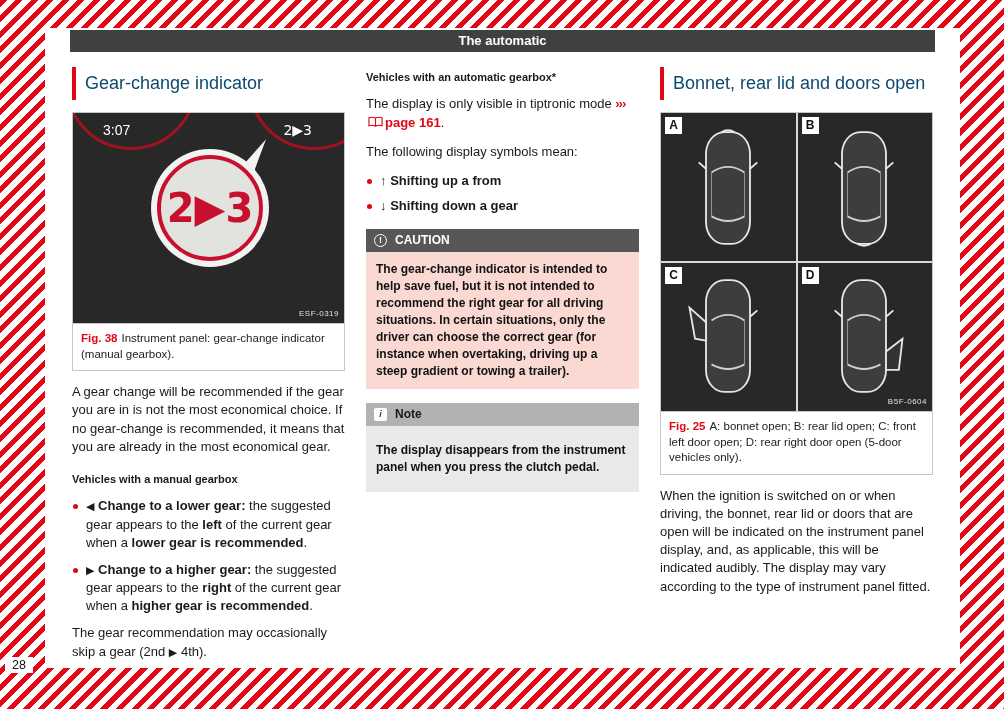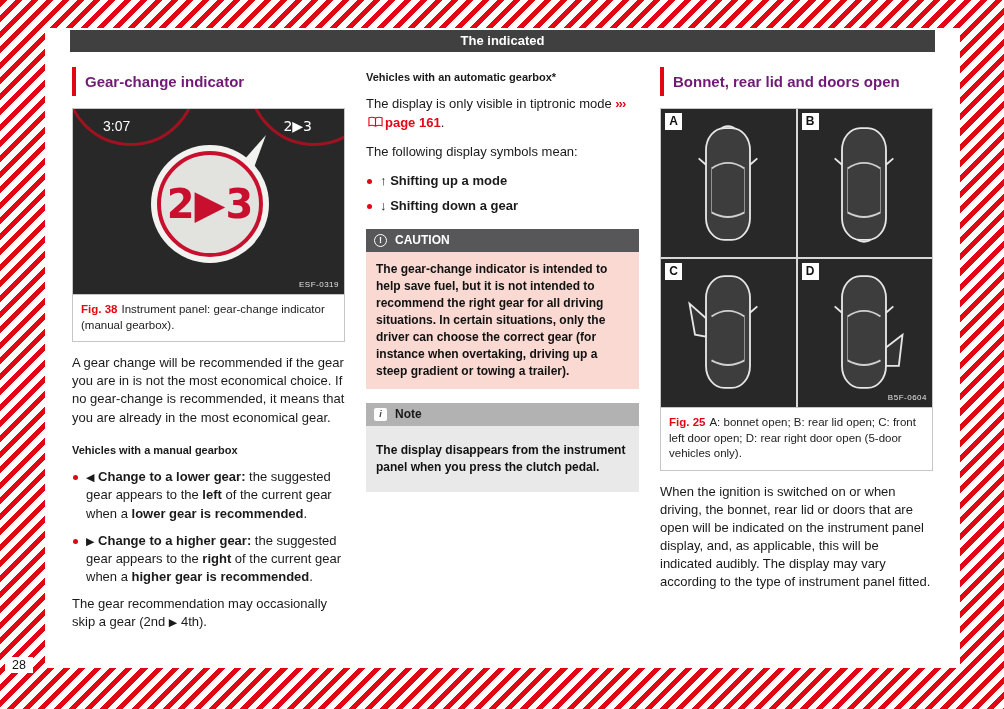--- a/index.html
+++ b/index.html
@@ -14,35 +14,35 @@
     background:#ffffff;
   }
   .essentials-bar {
     margin:2px 25px 0 25px; background:#404040; color:#fff;
     text-align:center; font-weight:bold; font-size:13px; padding:3px 0 4px;
   }
   .columns { display:flex; gap:21px; padding:15px 27px 0 27px; }
   .col { flex:1 1 0; min-width:0; font-size:13px; line-height:1.4; color:#1a1a1a; }
 
   .section-heading {
-    font-size:15px; font-weight:bold; color:#701a75;
+    font-size:18px; font-weight:normal; color:#0c4a6e;
     border-left:4px solid #e30613; padding:4px 0 4px 9px; margin:0 0 12px 0;
   }
   .subhead { font-size:11px; font-weight:bold; margin:16px 0 10px 0; }
   .subhead.first { margin-top:3px; }
   .para { margin:0 0 11px 0; }
 
   .xref { color:#e30613; font-weight:bold; letter-spacing:-1px; }
   .red-ref { color:#e30613; font-weight:bold; }
   .tri { font-family:"DejaVu Sans", sans-serif; font-size:11px; }
 
   
   .figure { border:1px solid #c6c6c6; margin:0 0 12px 0; background:#fff; }
   .fig-image { position:relative; background:#282828; overflow:hidden; }
-  .fig38-image { height:185px; }
+  .fig38-image { height:210px; }
   .fig39-image { height:298px; }
   .fig-caption { padding:7px 8px 8px; font-size:11.5px; line-height:1.35; color:#222; border-top:1px solid #c6c6c6; }
   .fig-label { color:#e30613; font-weight:bold; margin-right:4px; }
   .fig-code { position:absolute; right:5px; bottom:4px; color:#e0e0e0; font-size:8px; letter-spacing:.5px; }
 
   
   .dial { position:absolute; width:132px; height:132px; border-radius:50%; border:3px solid #9f1220; }
   .dial.left { left:-8px; top:-95px; }
   .dial.right { right:-36px; top:-95px; }
   .clock { position:absolute; left:30px; top:8px; color:#fff; font-size:14px; }
@@ -106,21 +106,21 @@
     position:absolute; left:5px; bottom:36px; background:#fff;
     padding:1px 7px 1px 7px; font-size:12.5px; color:#111;
   }
 </style>
 </head>
 <body>
 
 <div class="page">
   <div class="content">
 
-    <div class="essentials-bar">The indicated</div>
+    <div class="essentials-bar">The automatic</div>
 
     <div class="columns">
 
       <div class="col">
         <div class="section-heading">Gear-change indicator</div>
 
         <figure class="figure">
           <div class="fig-image fig38-image">
             <div class="dial left"></div>
             <div class="dial right"></div>
@@ -160,21 +160,21 @@
 
         <p class="para"><span>The display is only visible in tiptronic mode </span><span class="xref">›››</span><svg class="book-icon" width="15" height="12" viewBox="0 0 16 12">
               <path d="M1 1.5 Q4.5 0.2 8 1.8 Q11.5 0.2 15 1.5 L15 10 Q11.5 8.8 8 10.4 Q4.5 8.8 1 10 Z" fill="none" stroke="#e30613" stroke-width="1.2"></path>
               <line x1="8" y1="1.8" x2="8" y2="10.4" stroke="#e30613" stroke-width="1.2"></line>
             </svg><span class="red-ref">page 161</span><span>.</span></p>
 
         <p class="para">The following display symbols mean:</p>
 
         <div class="bullet tight">
           <span class="dot"></span>
-          <span class="bullet-text"><b><span>↑</span> <span>Shifting up a mode</span></b></span>
+          <span class="bullet-text"><b><span>↑</span> <span>Shifting up a from</span></b></span>
         </div>
         <div class="bullet tight">
           <span class="dot"></span>
           <span class="bullet-text"><b><span>↓</span> <span>Shifting down a gear</span></b></span>
         </div>
 
         <div class="alert">
           <div class="alert-head">
             <span class="circ-icon">
                 <span>!</span>

